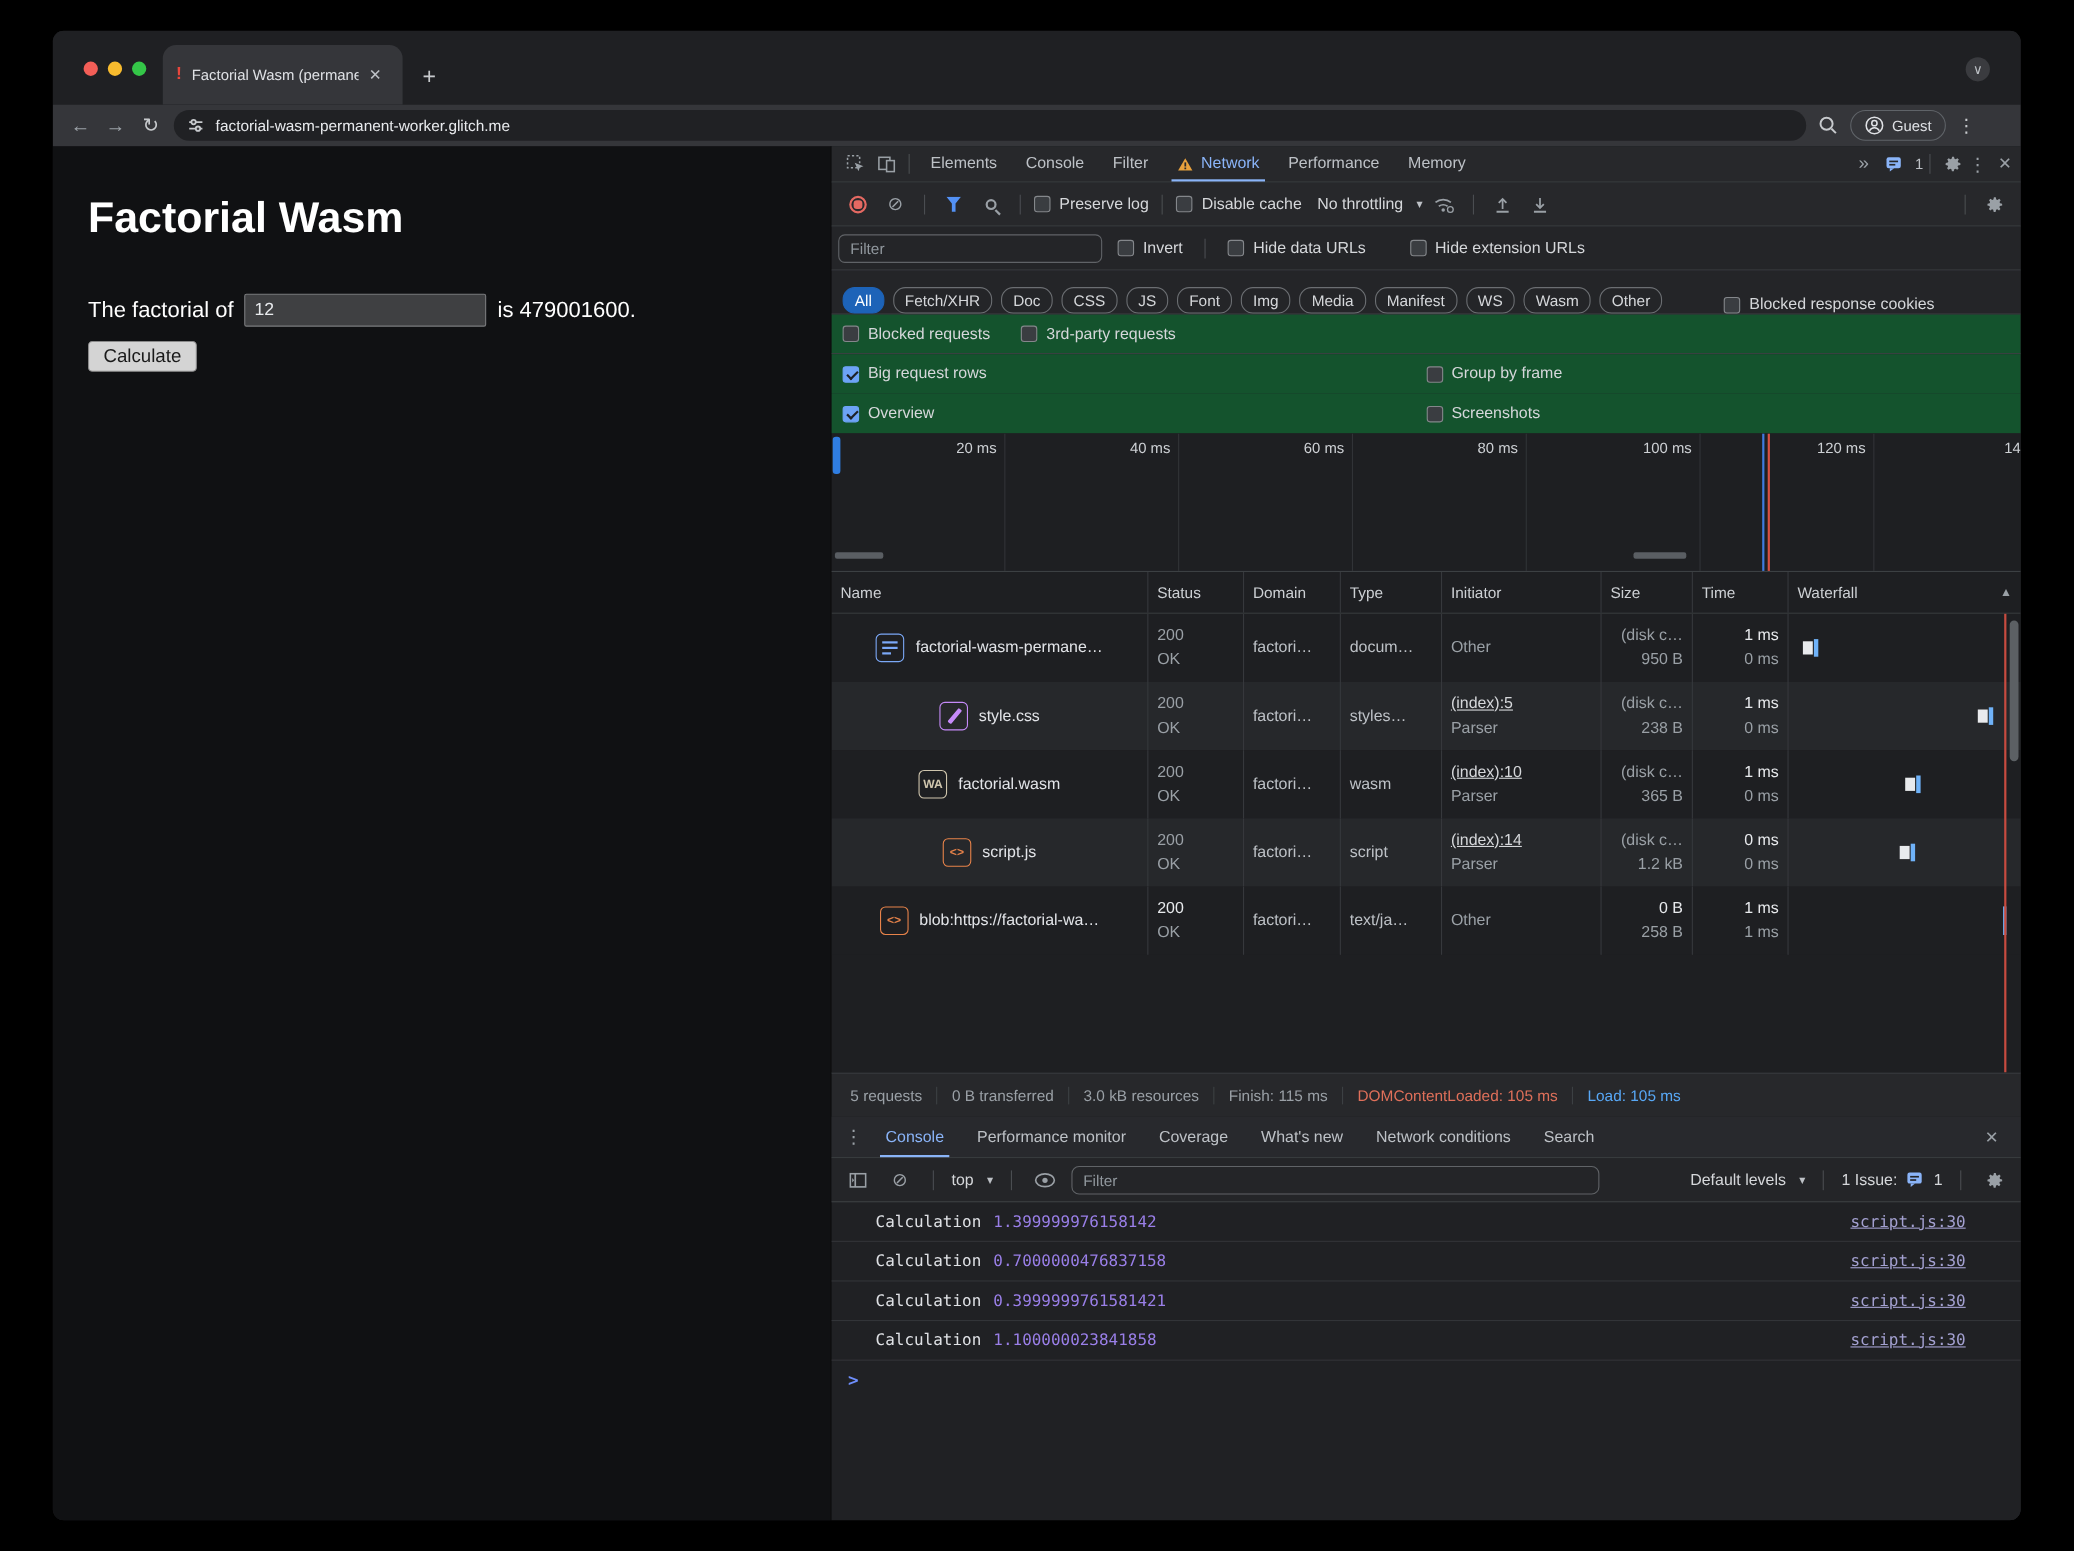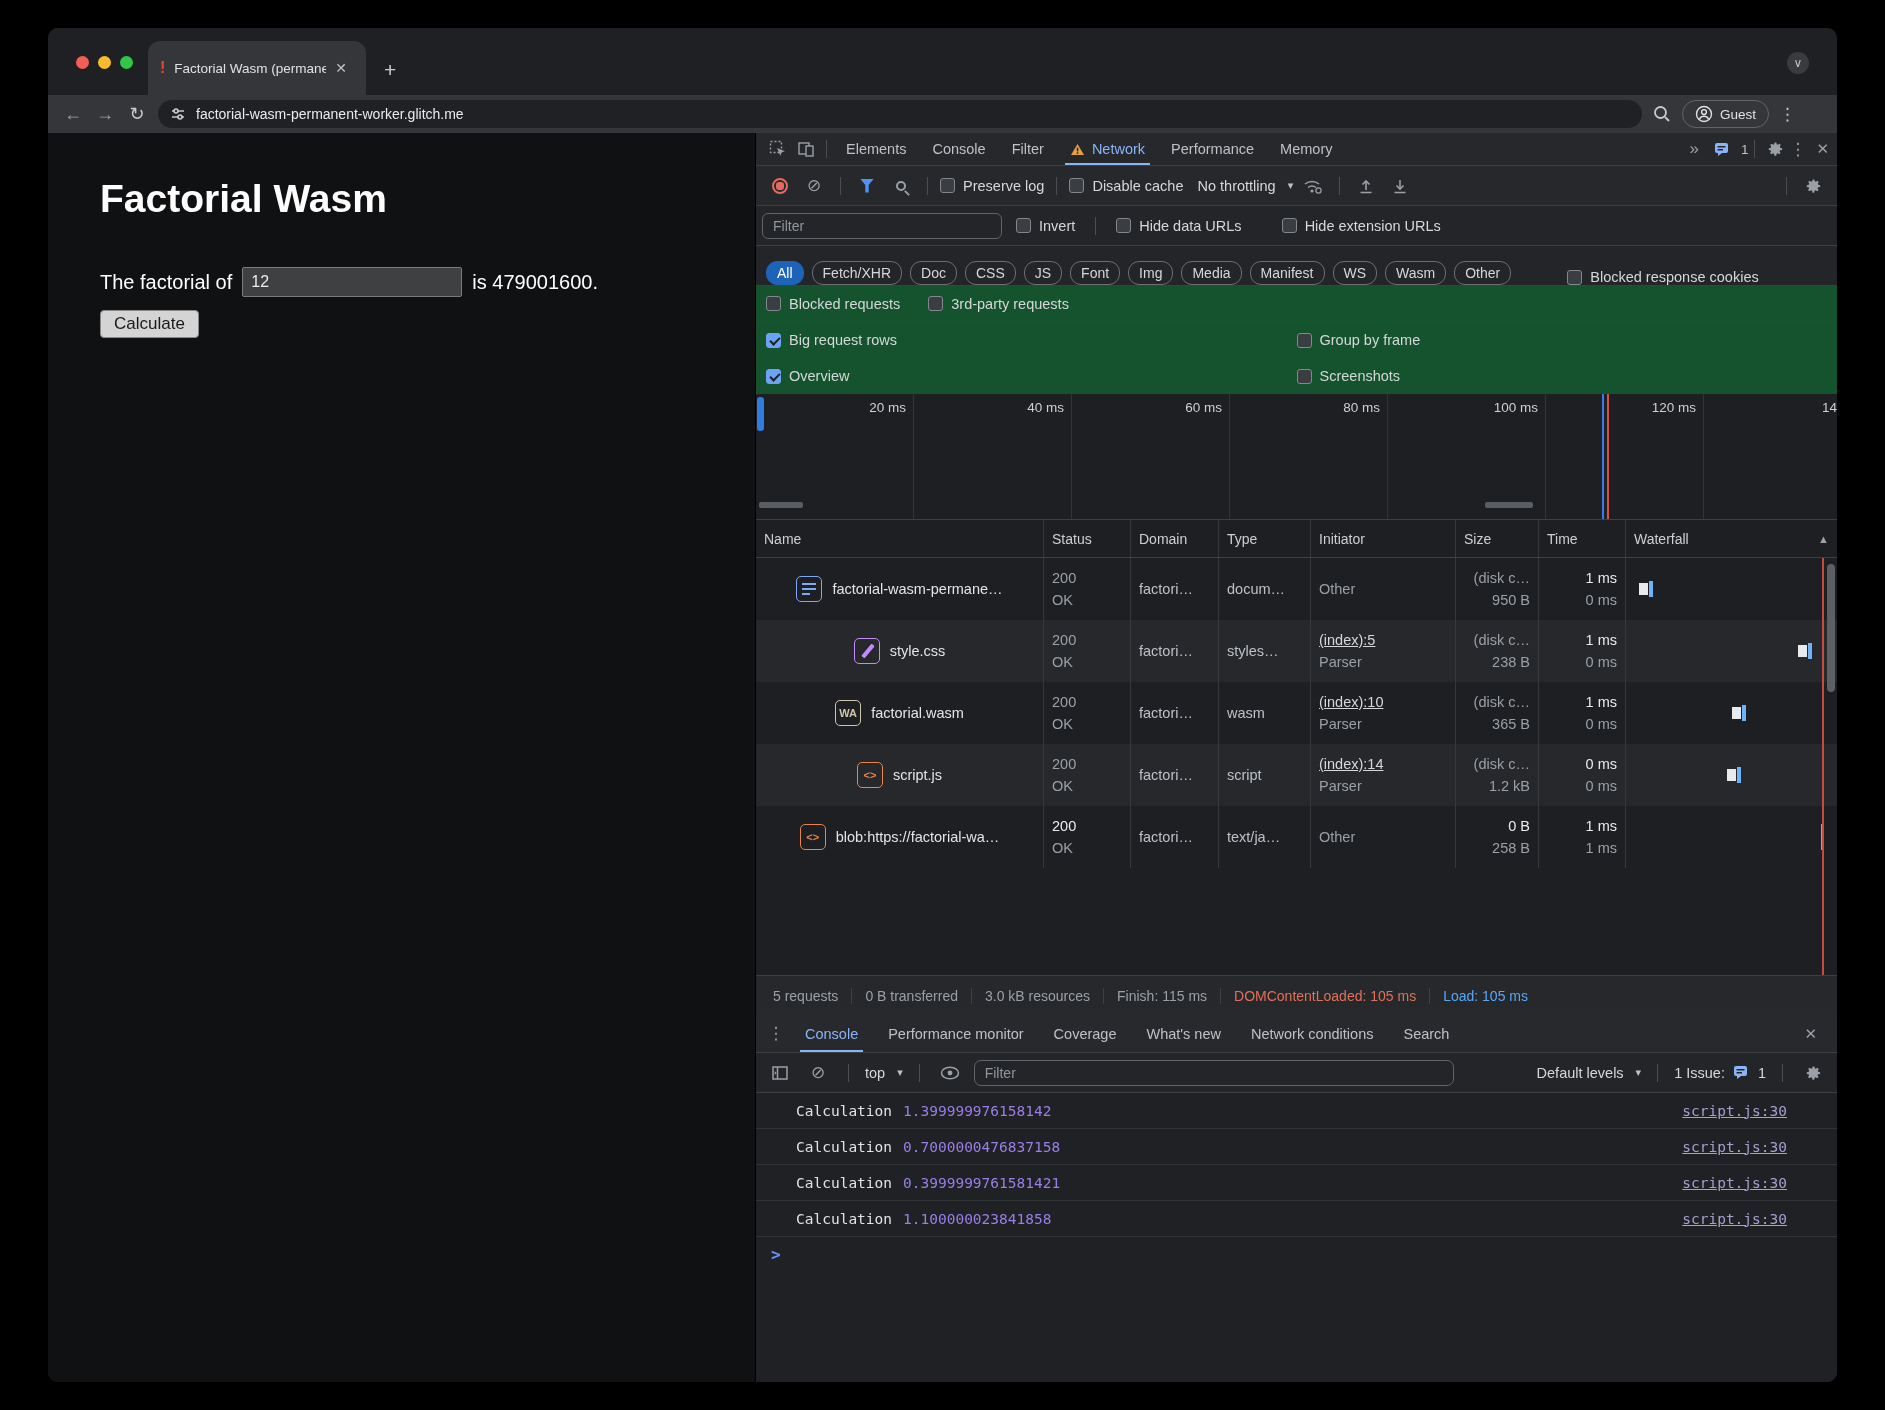--- a/index.html
+++ b/index.html
@@ -25,21 +25,21 @@
   .nav-ic.bright{color:#c7cacd}
   .urlpill{height:28px;width:1484px;border-radius:14px;background:#202124;display:flex;
     align-items:center;padding:0 12px;gap:10px}
   .url-text{color:#e8eaed;font-size:14px}
   .guest{height:28px;border:1px solid #5f6368;border-radius:14px;display:flex;align-items:center;
     gap:7px;padding:0 12px;color:#dfe1e5;font-size:13.5px}
   .dots{color:#c7cacd;font-size:17px;letter-spacing:1px}
 
   
   .content{display:flex;height:1249px}
-  .page{width:707px;background:#101113;padding:44px 0 0 52px;color:#fff}
+  .page{width:707px;background:#101113;padding:44px 0 0 32px;color:#fff}
   .page h1{font-size:39px;font-weight:700}
   .page h2{margin-top:56px;font-size:29px;font-weight:700}
   .para{margin-top:46px;font-size:20px;display:flex;align-items:center;gap:10px}
   .fact-input{width:220px;height:30px;background:#3f4042;border:1px solid #7a7b7d;border-radius:2px;
     color:#e8eaed;font-size:16px;padding:0 8px;font-family:"Liberation Sans",sans-serif}
   .calc-btn{margin-top:13px;margin-left:0;background:#d4d4d4;color:#1a1a1a;font-size:17px;
     padding:3px 13px;border:1px solid #8a8a8a;border-radius:4px;font-family:"Liberation Sans",sans-serif}
 
   
   .devtools{width:1082px;background:#202124;border-left:1px solid #000;display:flex;

